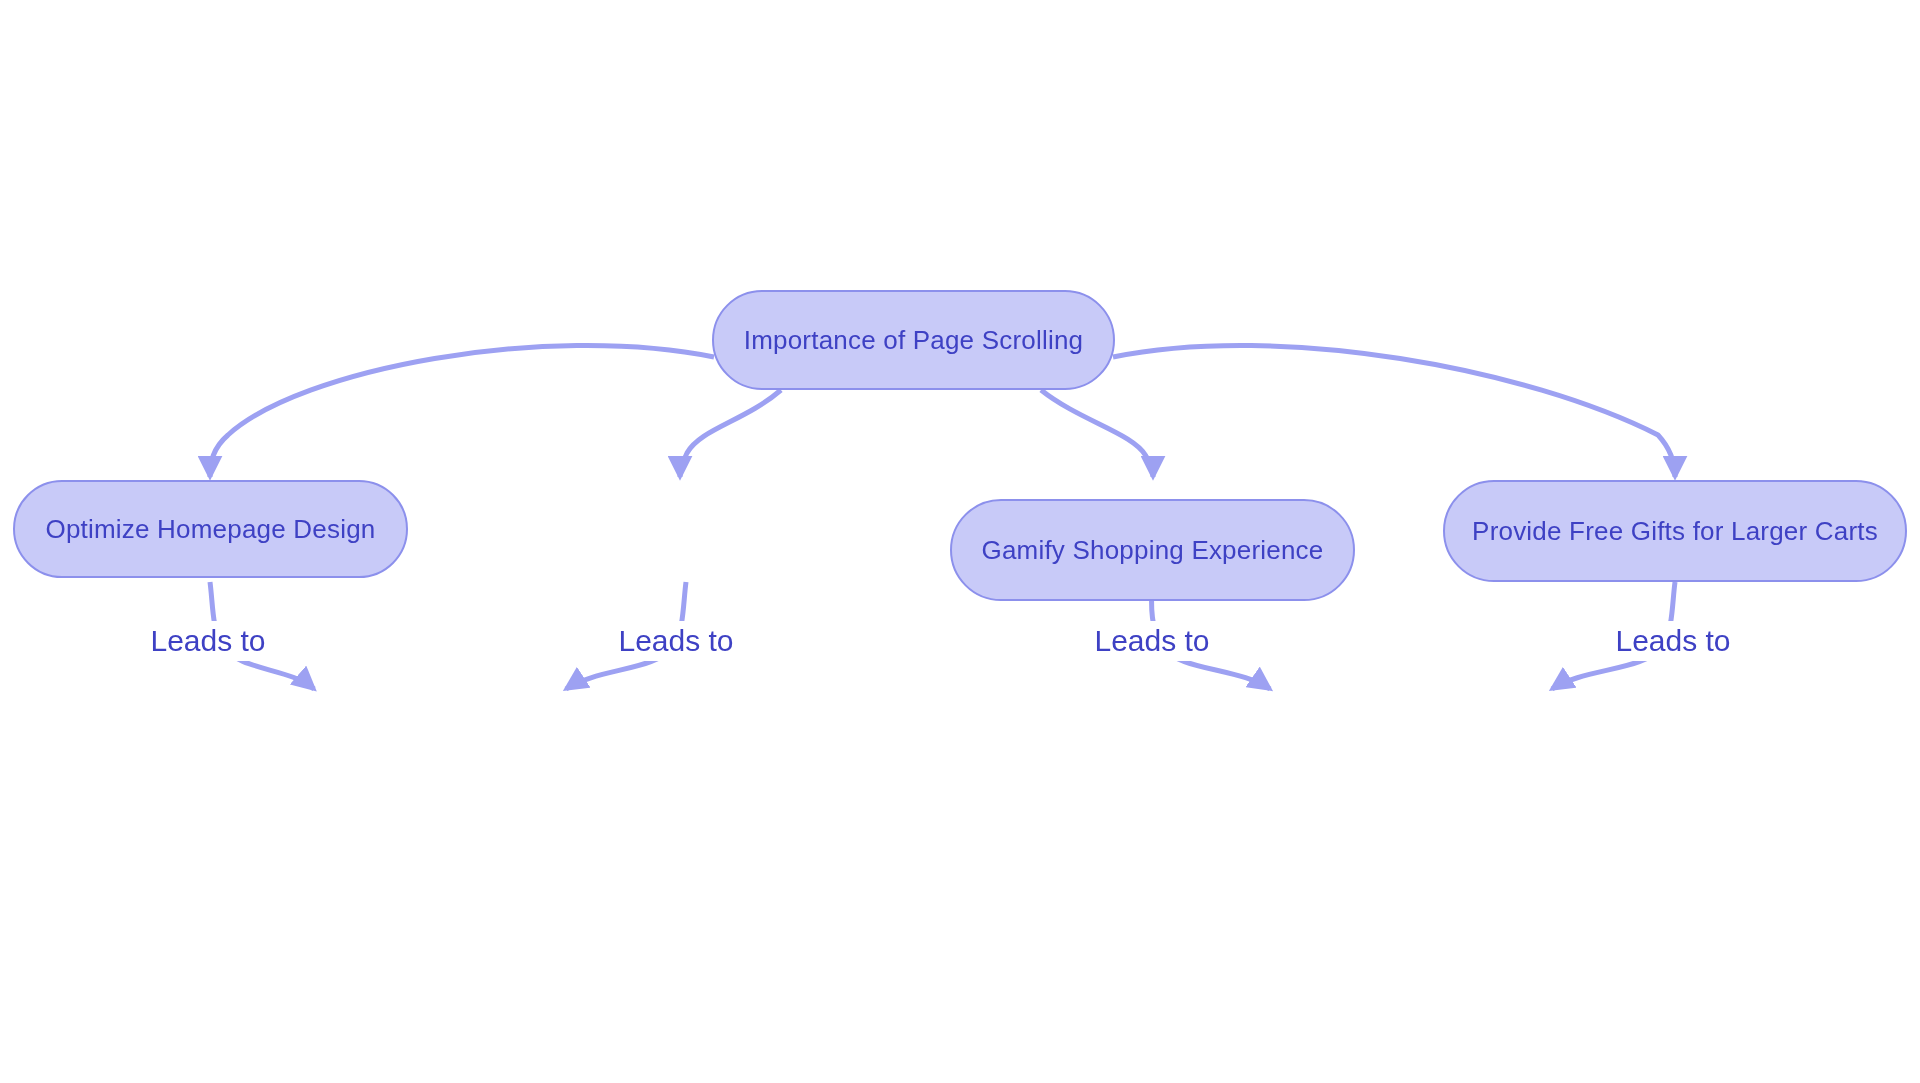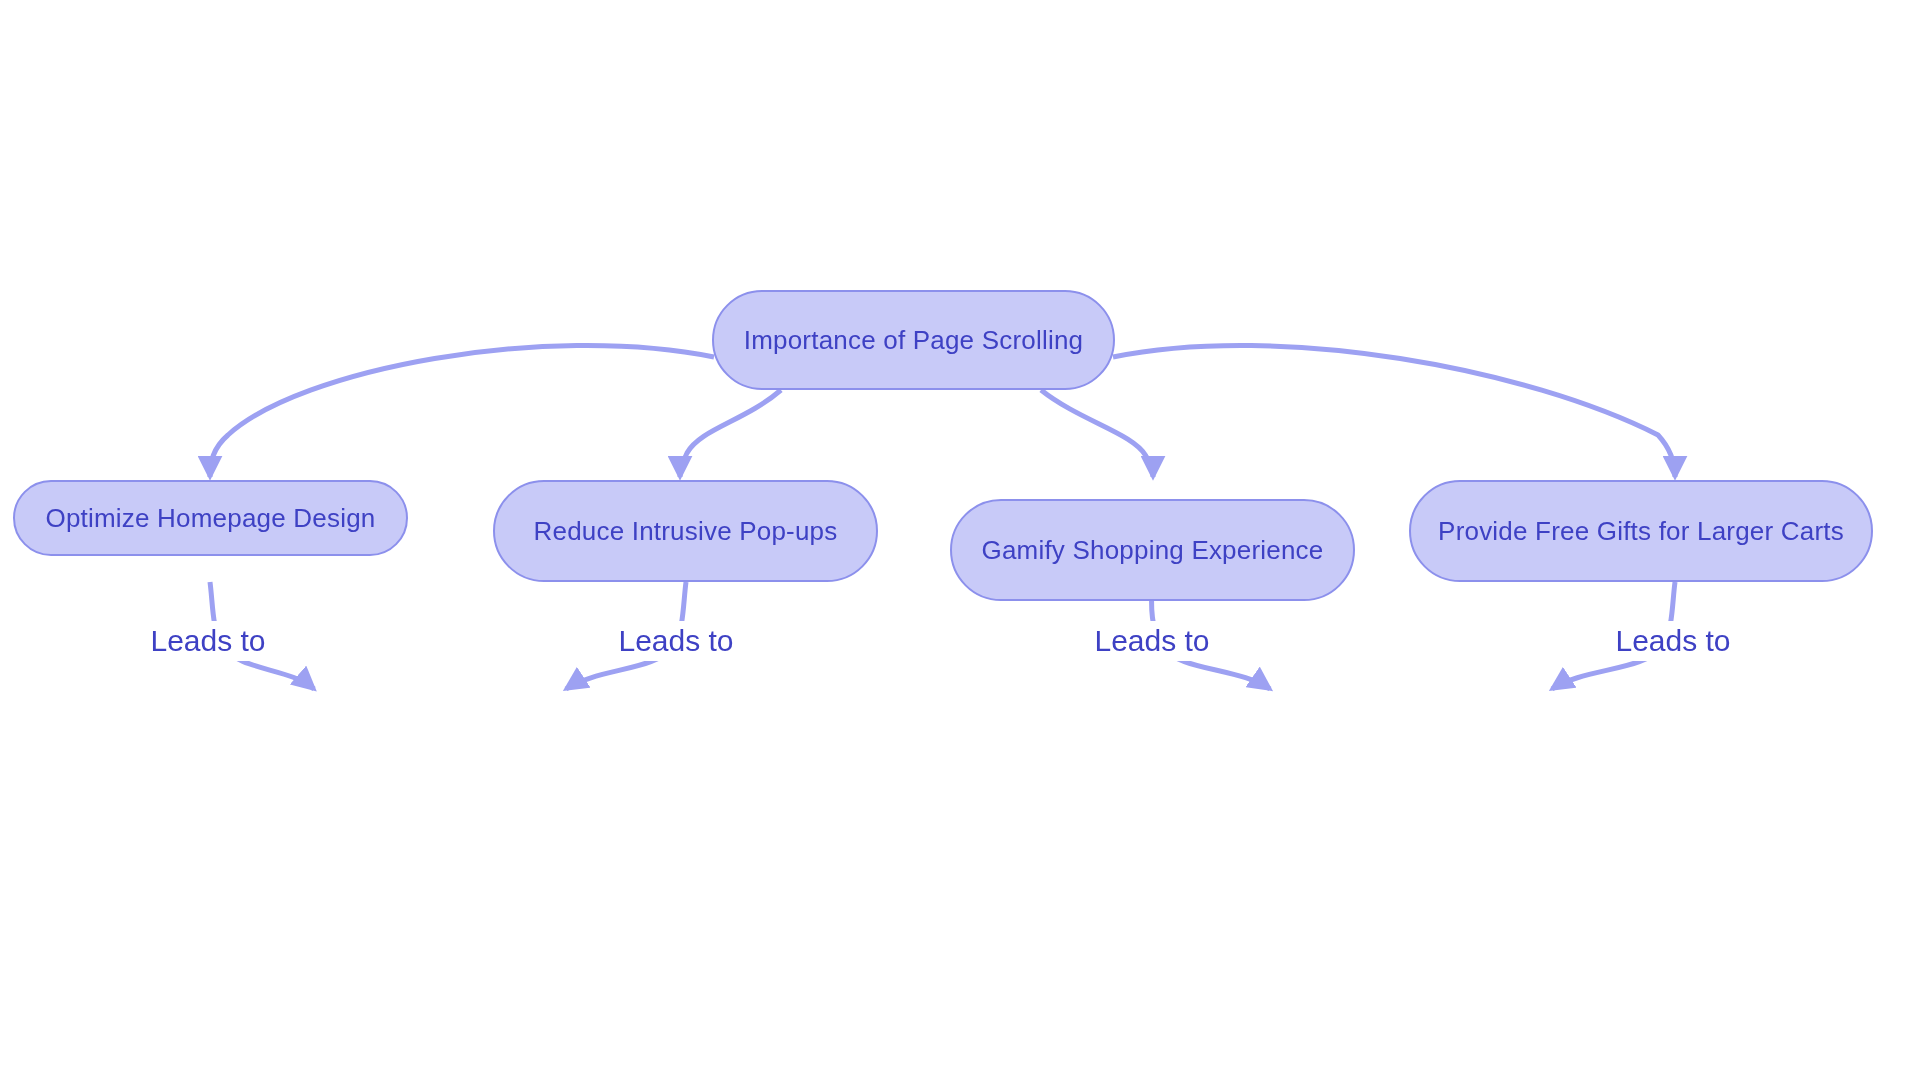--- a/index.html
+++ b/index.html
@@ -39,24 +39,24 @@
     text-align: center;
     background: var(--node-fill);
     border: 2px solid var(--node-border);
     border-radius: 52px;
     color: var(--text);
     font-size: 26px;
     letter-spacing: 0.2px;
     padding: 0 20px;
   }
   .node-root       { left: 712px;  top: 283px; width: 403px; height: 100px; }
-  .node-optimize   { left: 13px;   top: 473px; width: 395px; height: 76px; }
+  .node-optimize   { left: 13px;   top: 473px; width: 395px; height: 98px; }
   .node-popups     { left: 493px;  top: 473px; width: 385px; height: 102px; }
   .node-gamify     { left: 950px;  top: 492px; width: 405px; height: 102px; }
-  .node-gifts      { left: 1409px; top: 473px; width: 464px; height: 102px; }
+  .node-gifts      { left: 1443px; top: 473px; width: 464px; height: 102px; }
   .node-engagement { left: 273px;  top: 695px; width: 344px; height: 102px; }
   .node-conversion { left: 1233px; top: 695px; width: 364px; height: 102px; }
   .edge-label {
     position: absolute;
     transform: translate(-50%, -50%);
     background: var(--bg);
     color: var(--text);
     font-size: 30px;
     padding: 3px 8px;
     white-space: nowrap;
@@ -86,23 +86,20 @@
     <path class="link" d="M 1153 575 C 1150 598 1151 620 1161 640 C 1181 664 1240 661 1270 682" marker-end="url(#arrow)"></path>
     <path class="link" d="M 1675 575 C 1672 598 1673 620 1663 640 C 1643 664 1584 661 1552 682" marker-end="url(#arrow)"></path>
   </svg>
 
   <div class="node node-root">
     <span>Importance of Page Scrolling</span>
   </div>
   <div class="node node-optimize">
     <span>Optimize Homepage Design</span>
   </div>
-  <div class="node node-popups">
-    <span>Reduce Intrusive Pop-ups</span>
-  </div>
   <div class="node node-gamify">
     <span>Gamify Shopping Experience</span>
   </div>
   <div class="node node-gifts">
     <span>Provide Free Gifts for Larger Carts</span>
   </div>
 
   <div class="edge-label edge-label-1">Leads to</div>
   <div class="edge-label edge-label-2">Leads to</div>
   <div class="edge-label edge-label-3">Leads to</div>

